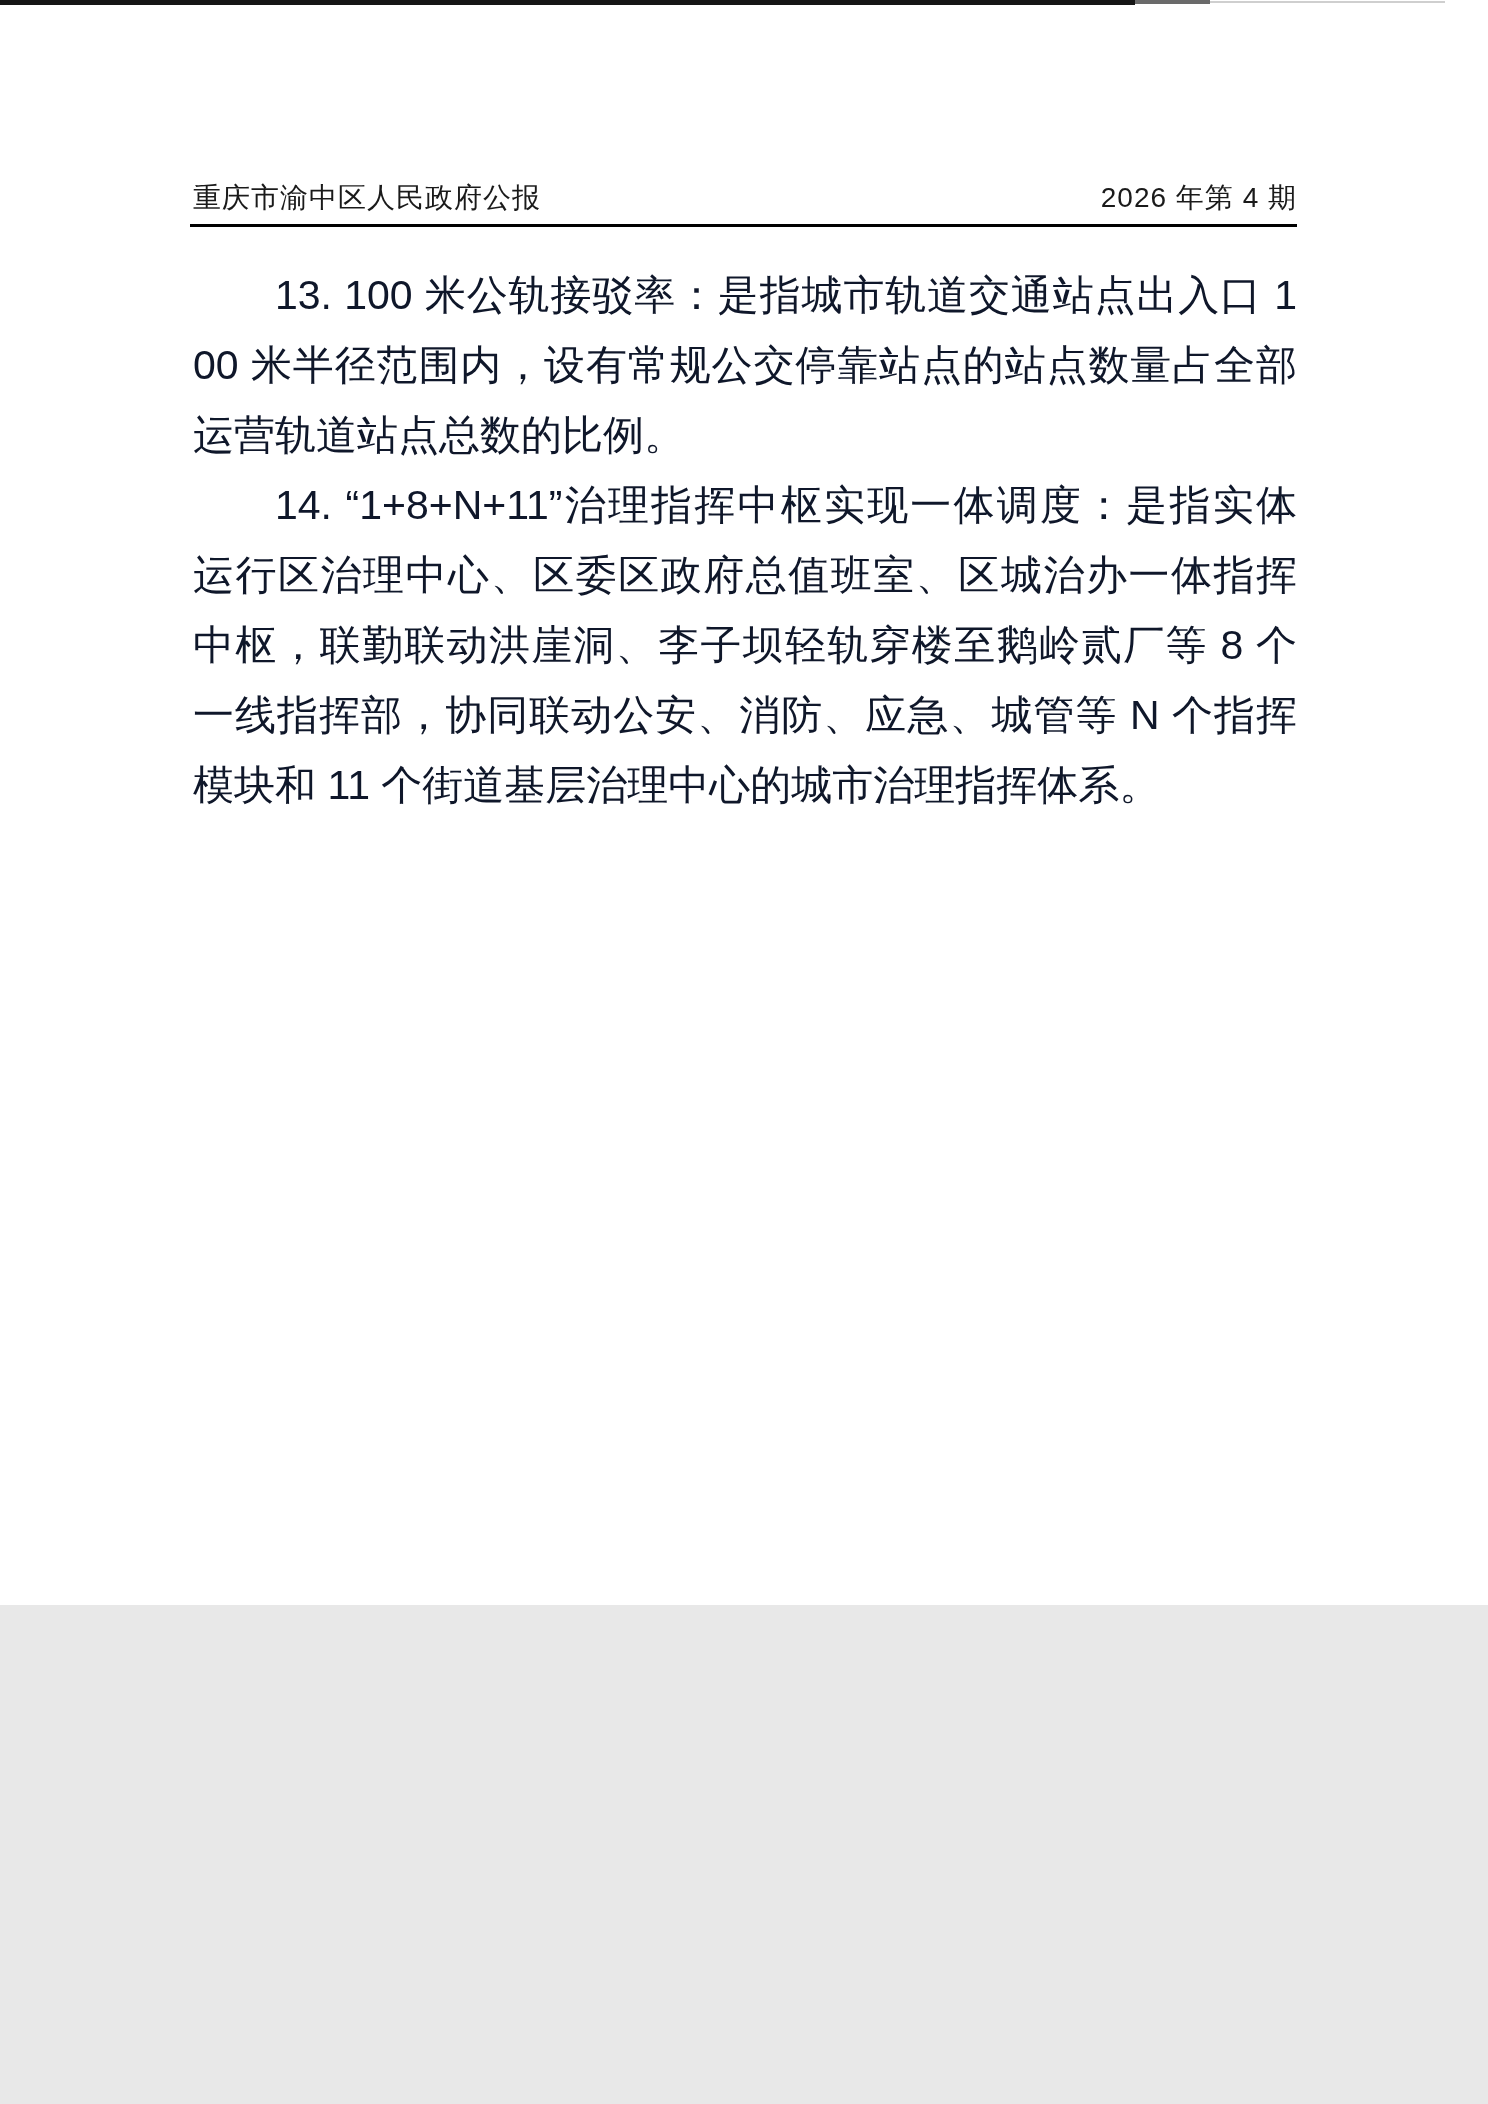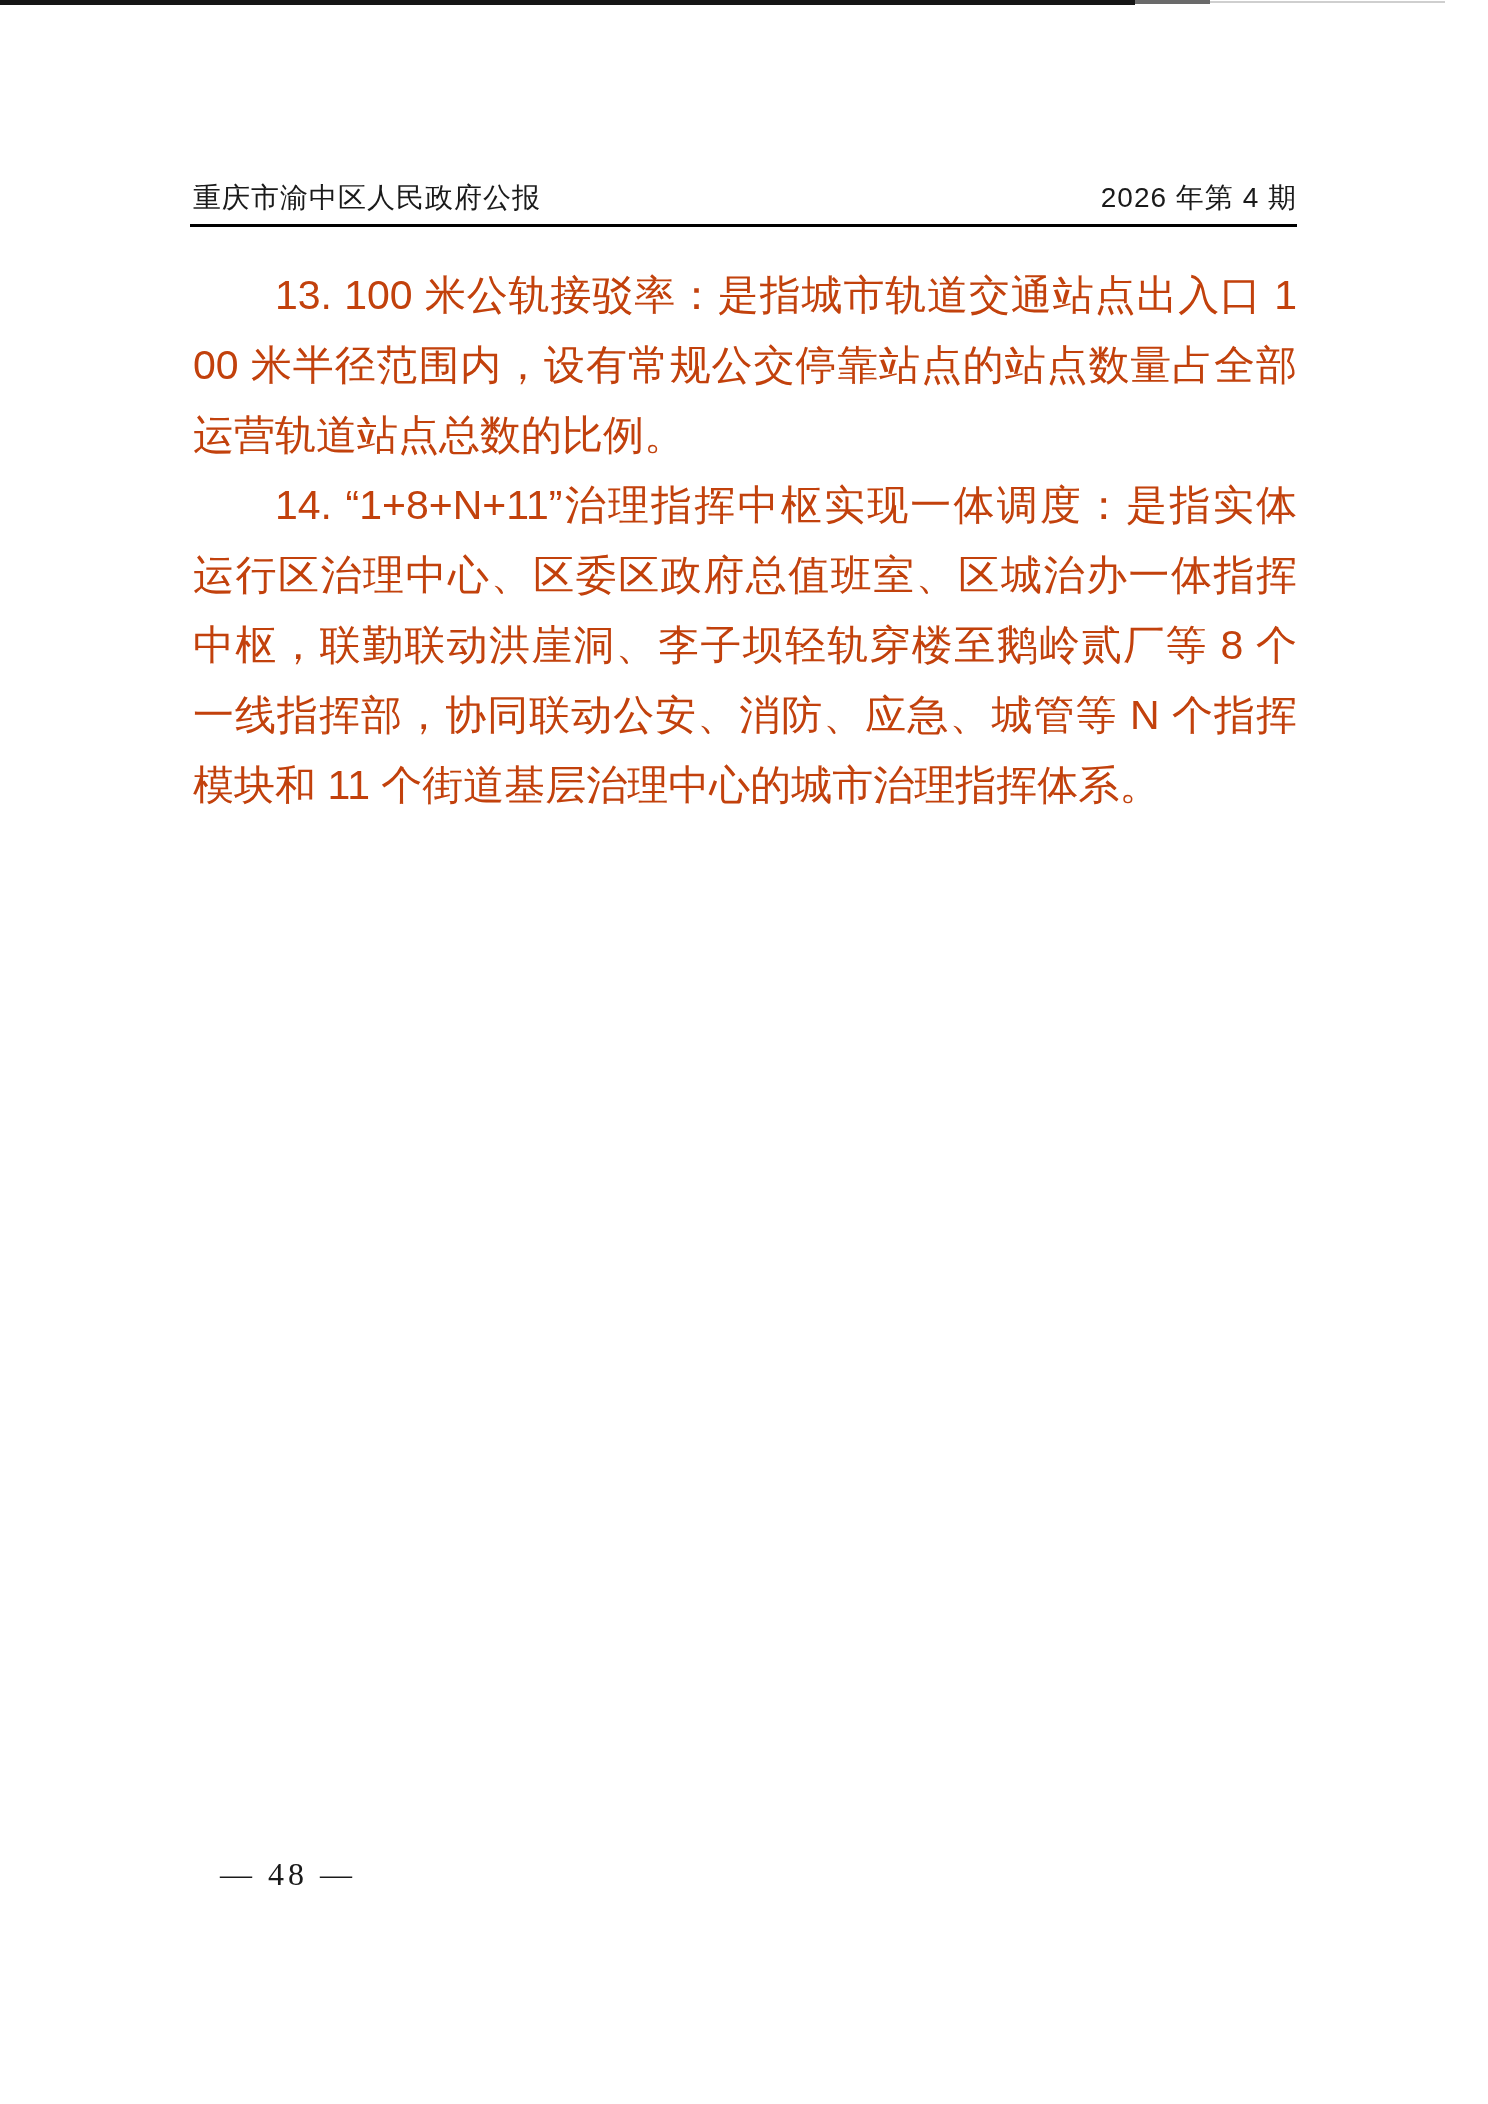--- a/index.html
+++ b/index.html
@@ -1,18 +1,18 @@
 <!DOCTYPE html>
 <html lang="zh"><head>
 <meta charset="utf-8">
 <style>
   html,body{margin:0;padding:0;background:#e8e8e8;}
   .page{
     position:relative;
-    width:1488px;height:2104px;
+    width:1488px;height:1605px;
     margin:0 auto;
     background:#ffffff;
     color:#111111;
     font-family:"Liberation Serif", serif;
     overflow:hidden;
   }
   
   .scan-bar-dark{position:absolute;top:0;left:0;width:1135px;height:5px;background:#151515;}
   .scan-bar-mid{position:absolute;top:0;left:1135px;width:75px;height:4px;background:#6a6a6a;}
   .scan-bar-light{position:absolute;top:1px;left:1210px;width:235px;height:2px;background:#cfcfcf;}
@@ -29,21 +29,21 @@
   .header-rule{
     position:absolute;
     left:190px;top:224px;width:1107px;height:3px;
     background:#000000;
   }
   .content{
     position:absolute;
     left:193px;top:260px;width:1104px;
     font-size:41px;line-height:70px;
     font-family:"Liberation Sans","Liberation Serif", serif;
-    color:#c2410c;
+    color:#0f172a;
     text-align:justify;
     text-justify:inter-ideograph;
   }
   .content p{
     margin:0;
     text-indent:2em;
     word-break:break-all;
   }
   .footer{
     position:absolute;

